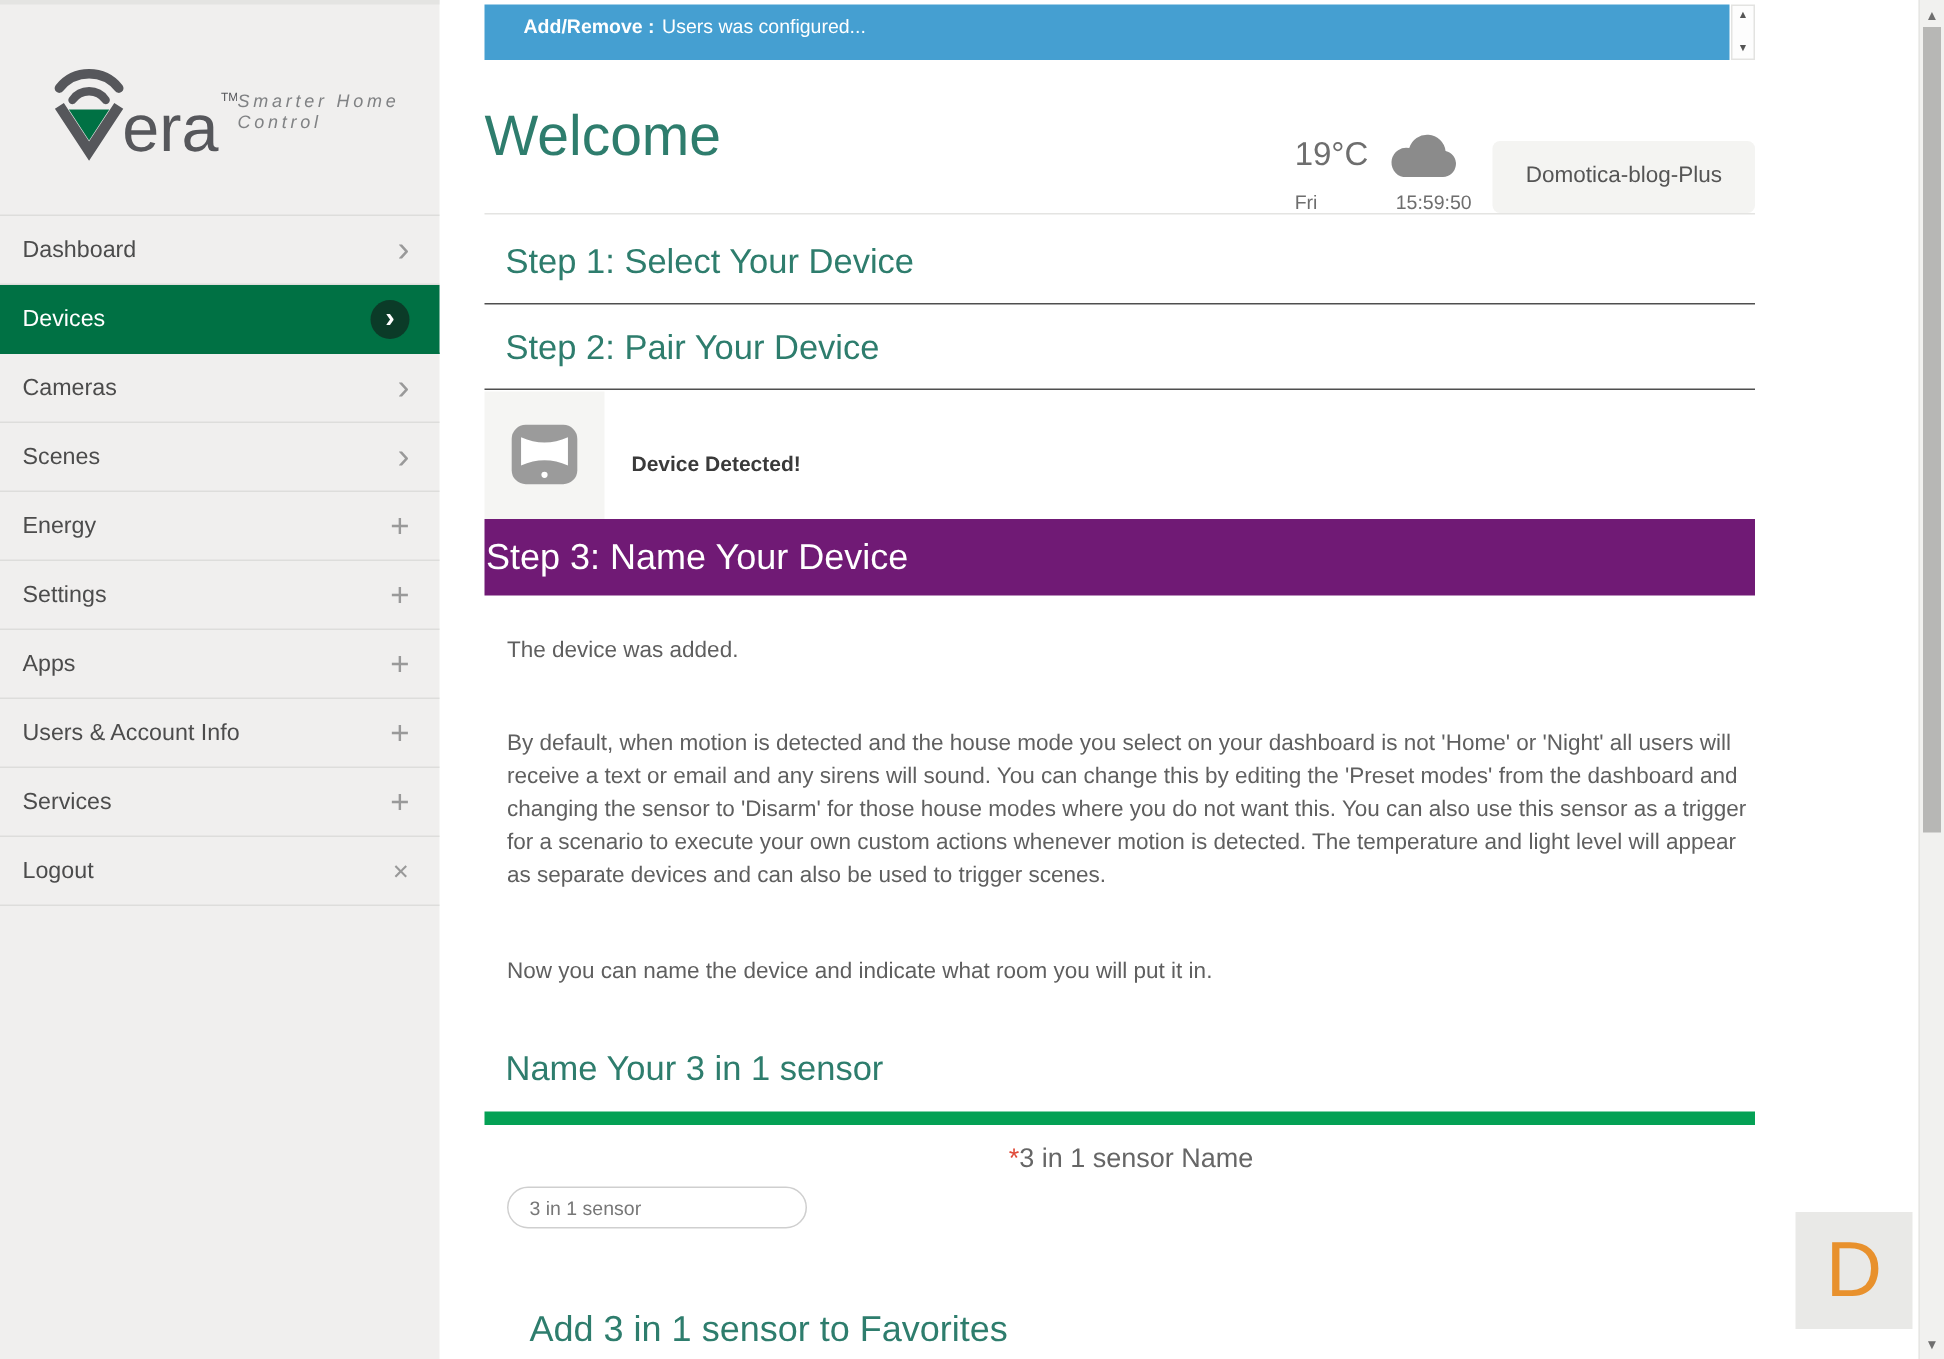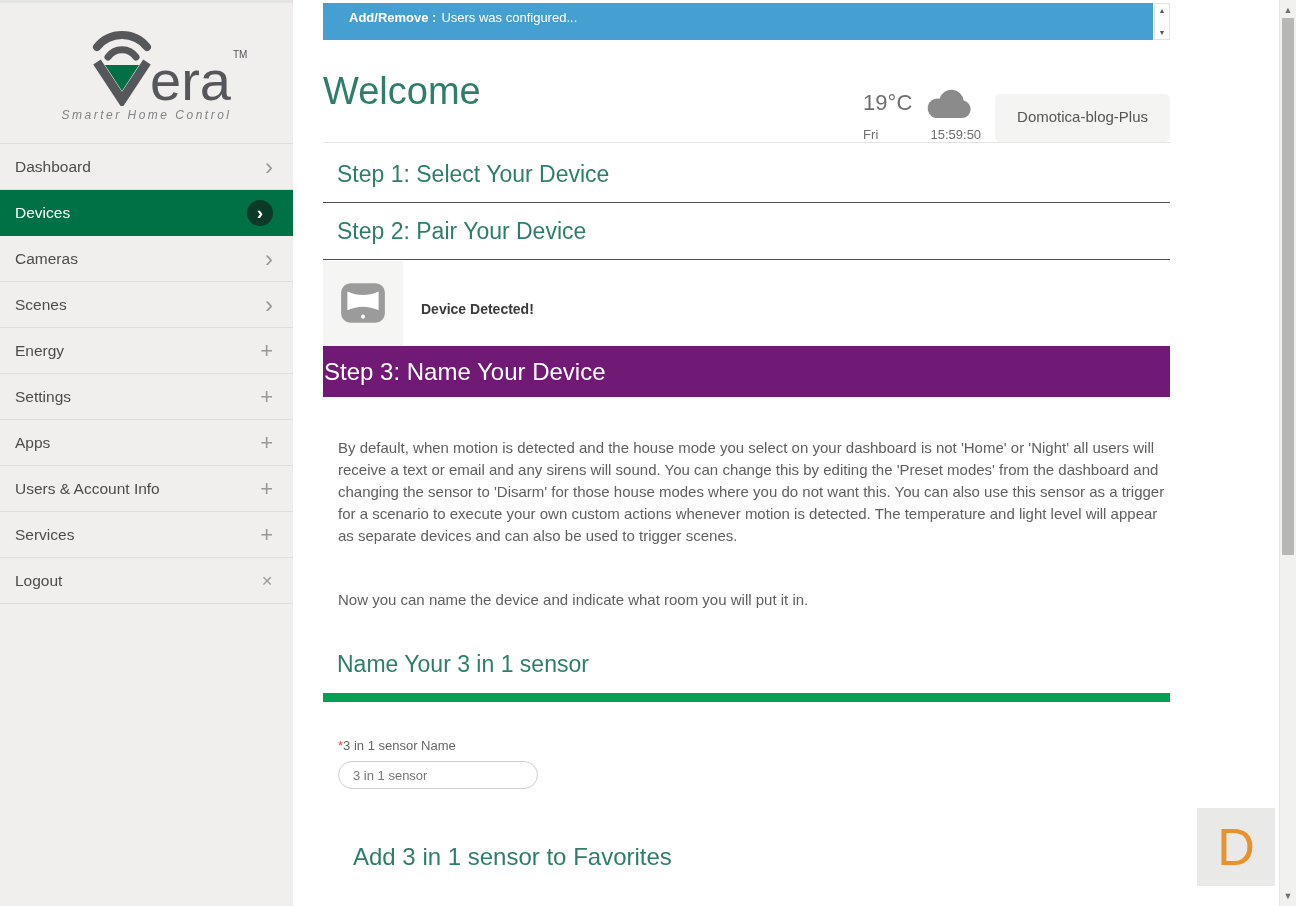--- a/index.html
+++ b/index.html
@@ -2,21 +2,21 @@
 <html><head>
 <meta charset="utf-8">
 <style>
   * { margin:0; padding:0; box-sizing:border-box; }
   html,body { width:1296px; height:906px; overflow:hidden; background:#ffffff;
     font-family:"Liberation Sans","DejaVu Sans",sans-serif; }
 
   
   .sidebar { position:absolute; left:0; top:0; width:293px; height:906px;
     background:#f0efee; border-top:3px solid #e4e4e2; }
-  .logo-wrap { height:140px; display:flex; flex-direction:column; align-items:center; justify-content:center; }
+  .logo-wrap { height:140px; display:flex; flex-direction:row; align-items:center; justify-content:center; }
   .logo-tagline { font-size:12px; letter-spacing:2.5px; color:#808284; margin-top:2px;font-style:italic; }
   .nav { border-top:1px solid #dddddb; }
   .nav-item { height:46px; display:flex; align-items:center; padding:0 20px 0 15px;
     border-bottom:1px solid #dddddb; cursor:pointer; }
   .nav-label { font-size:15.5px; color:#4c4c4c; }
   .nav-glyph { margin-left:auto; color:#999; font-size:24px; line-height:1; }
   .nav-glyph.plus { font-size:22px; font-weight:300; }
   .nav-glyph.close { font-size:14px; }
   .nav-item.active { background:#007144; border-color:#007144; }
   .nav-item.active .nav-label { color:#ffffff; }
@@ -62,21 +62,21 @@
     font-weight:400; display:flex; align-items:center; padding-left:1px; }
 
   .body-text { font-size:15px; color:#5f5f5f; line-height:22px; padding-left:15px; padding-right:4px; }
   .added { margin-top:26px; }
   .desc { margin-top:40px; }
   .instr { margin-top:42px; }
 
   .name-heading { font-size:23px; font-weight:400; color:#2e7d6d; padding-left:14px; margin-top:40px; }
   .green-bar { height:9px; background:#04a155; margin-top:15px; }
 
-  .field-label { margin-top:36px; padding-left:15px; font-size:13px; color:#666; }
+  .field-label { margin-top:12px; padding-left:15px; font-size:18px; color:#666;text-align:center; }
   .req { color:#e04b3a; }
   .name-input { margin-left:15px; margin-top:8px; width:200px; height:28px;
     border:1px solid #cfcfcf; border-radius:14px; padding:0 14px; font-size:13px; color:#777;
     font-family:"Liberation Sans","DejaVu Sans",sans-serif; outline:none; background:#fff; }
 
   .fav-heading { font-size:24px; font-weight:400; color:#2e7d6d; padding-left:30px; margin-top:54px; }
 
   
   .avatar { position:absolute; right:21px; bottom:20px; width:78px; height:78px;
     background:#e9e9e7; display:flex; align-items:center; justify-content:center; cursor:pointer; }
@@ -197,20 +197,21 @@
         <rect x="3" y="5" width="42" height="38" rx="9" fill="#9b9b9b"></rect>
         <path d="M9 13 C19 17.5, 29 17.5, 39 13 L39 31 C29 26.5, 19 26.5, 9 31 Z" fill="#ffffff"></path>
         <circle cx="24" cy="37" r="2" fill="#ffffff"></circle>
       </svg>
     </div>
     <div class="device-detected">Device Detected!</div>
   </div>
 
   <div class="step3-banner">Step 3: Name Your Device</div>
 
+  <div class="body-text added">The device was added.</div>
 
   <div class="body-text desc">By default, when motion is detected and the house mode you select on your dashboard is not 'Home' or 'Night' all users will receive a text or email and any sirens will sound. You can change this by editing the 'Preset modes' from the dashboard and changing the sensor to 'Disarm' for those house modes where you do not want this. You can also use this sensor as a trigger for a scenario to execute your own custom actions whenever motion is detected. The temperature and light level will appear as separate devices and can also be used to trigger scenes.</div>
 
   <div class="body-text instr">Now you can name the device and indicate what room you will put it in.</div>
 
   <div class="name-heading">Name Your 3 in 1 sensor</div>
   <div class="green-bar"></div>
 
   <div class="field-label"><span class="req">*</span><span>3 in 1 sensor Name</span></div>
   <div>

